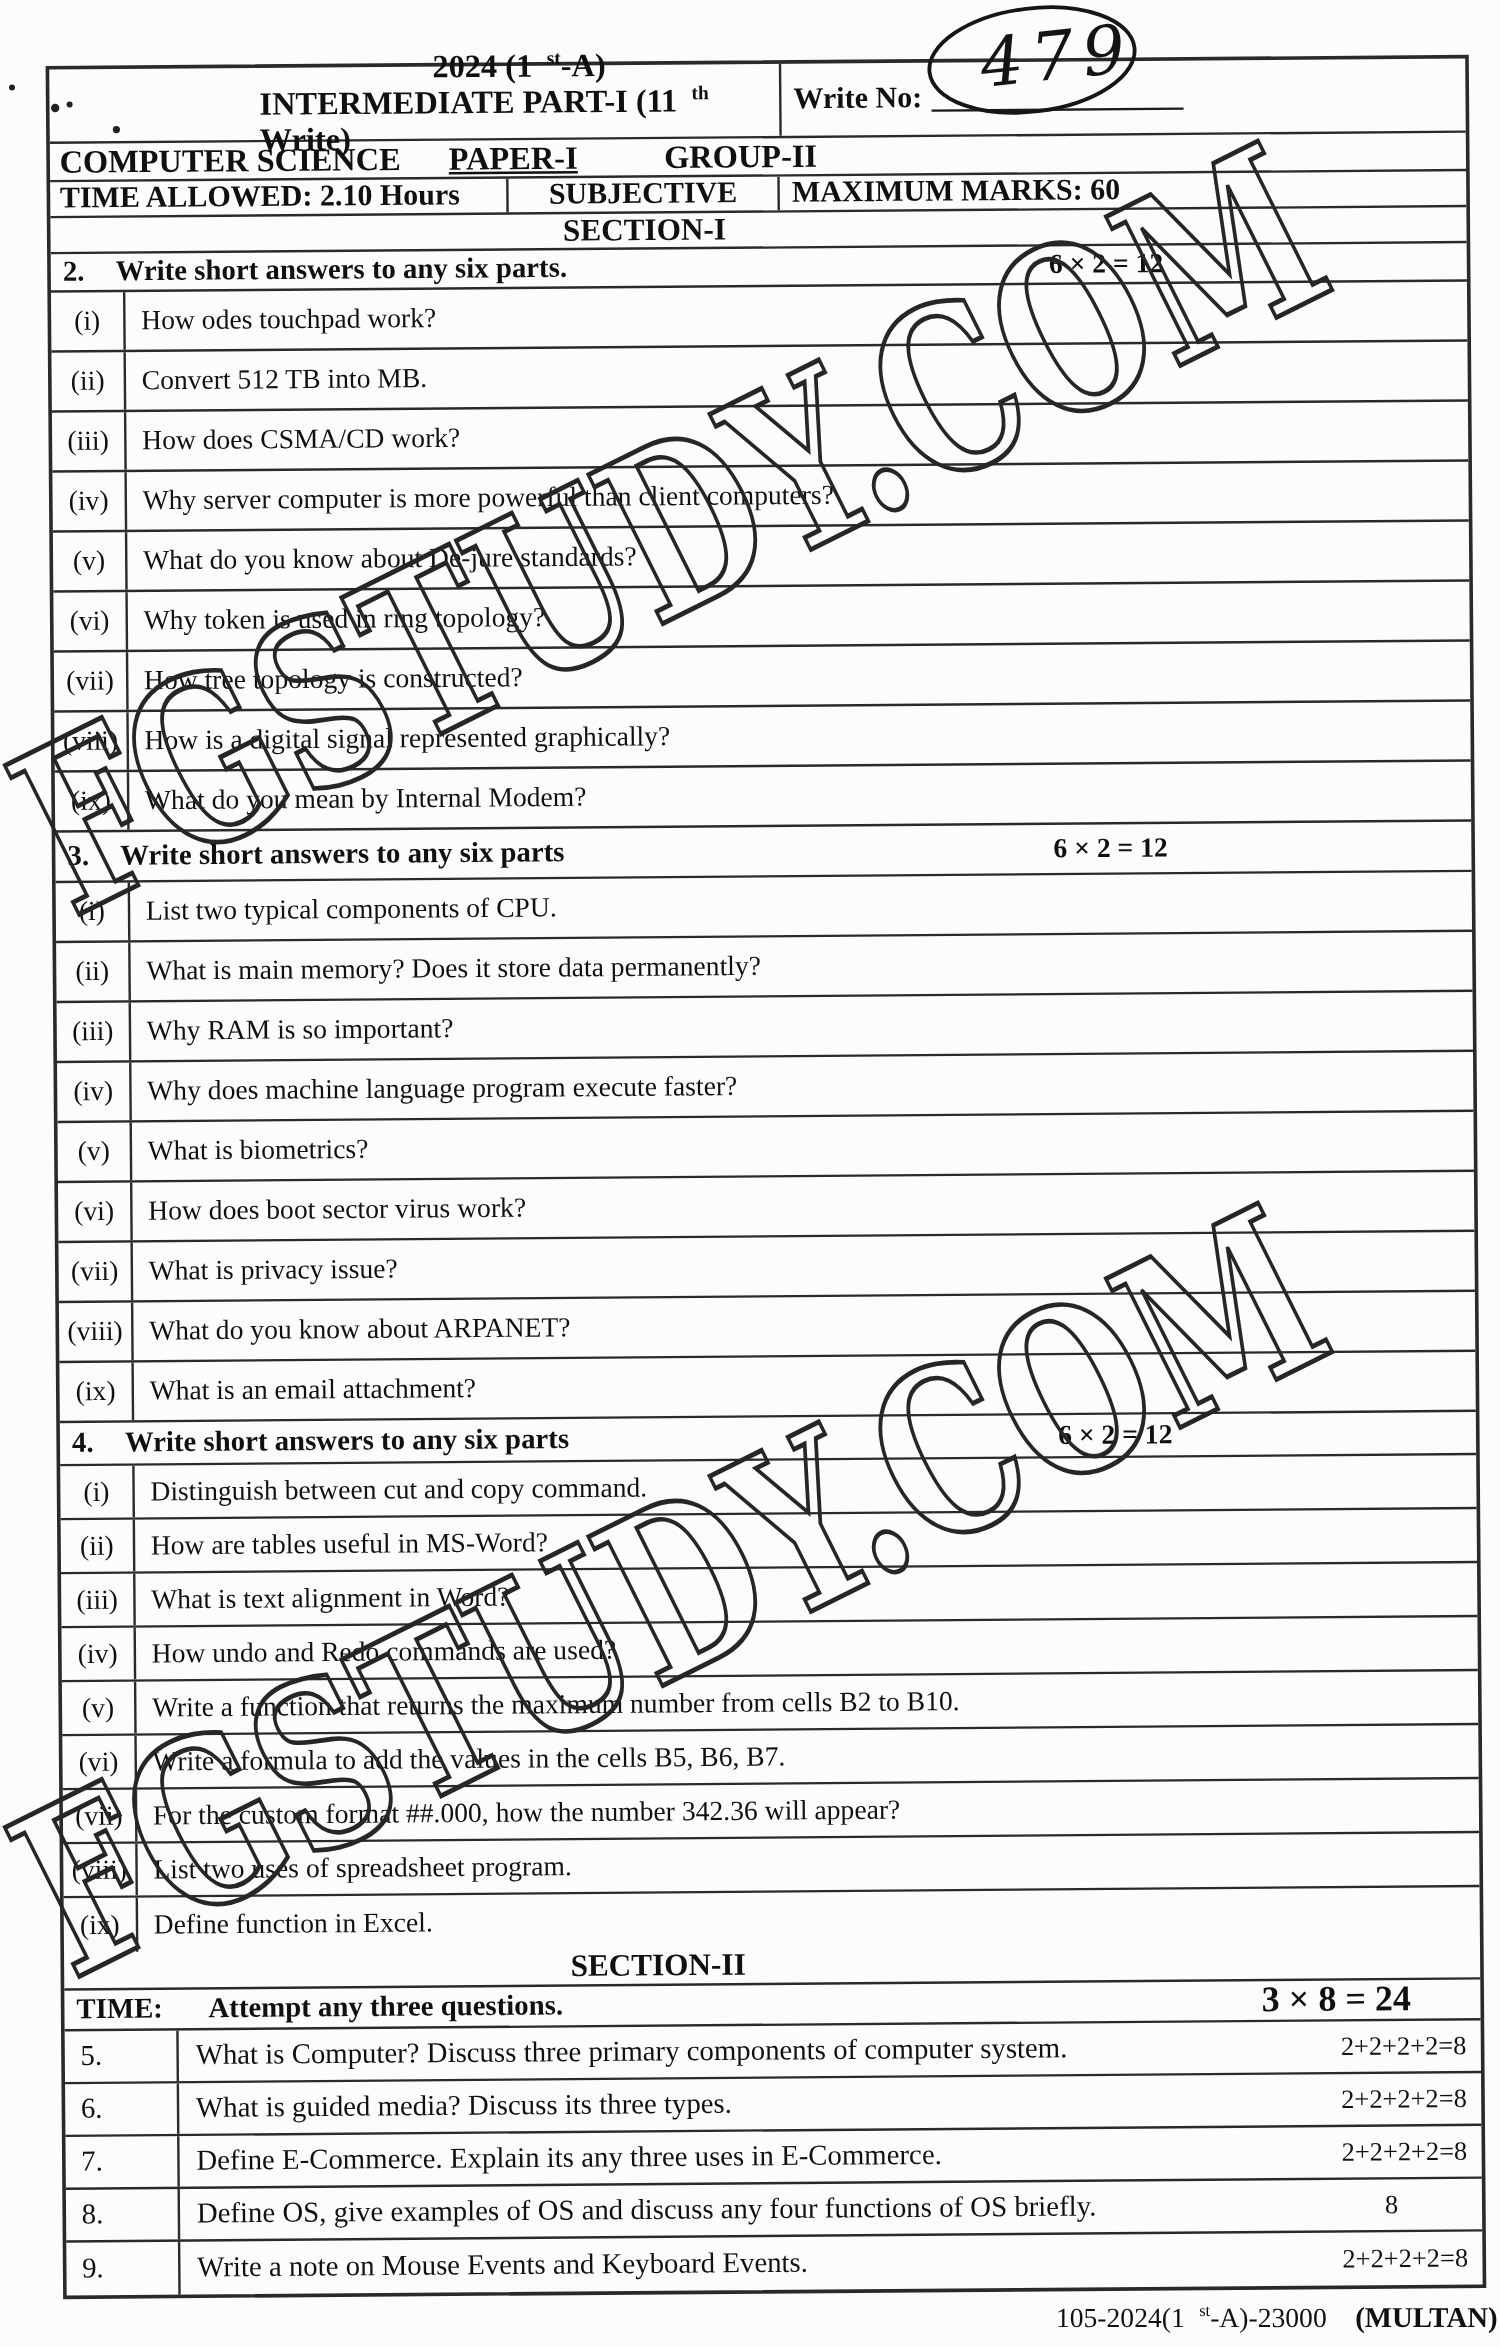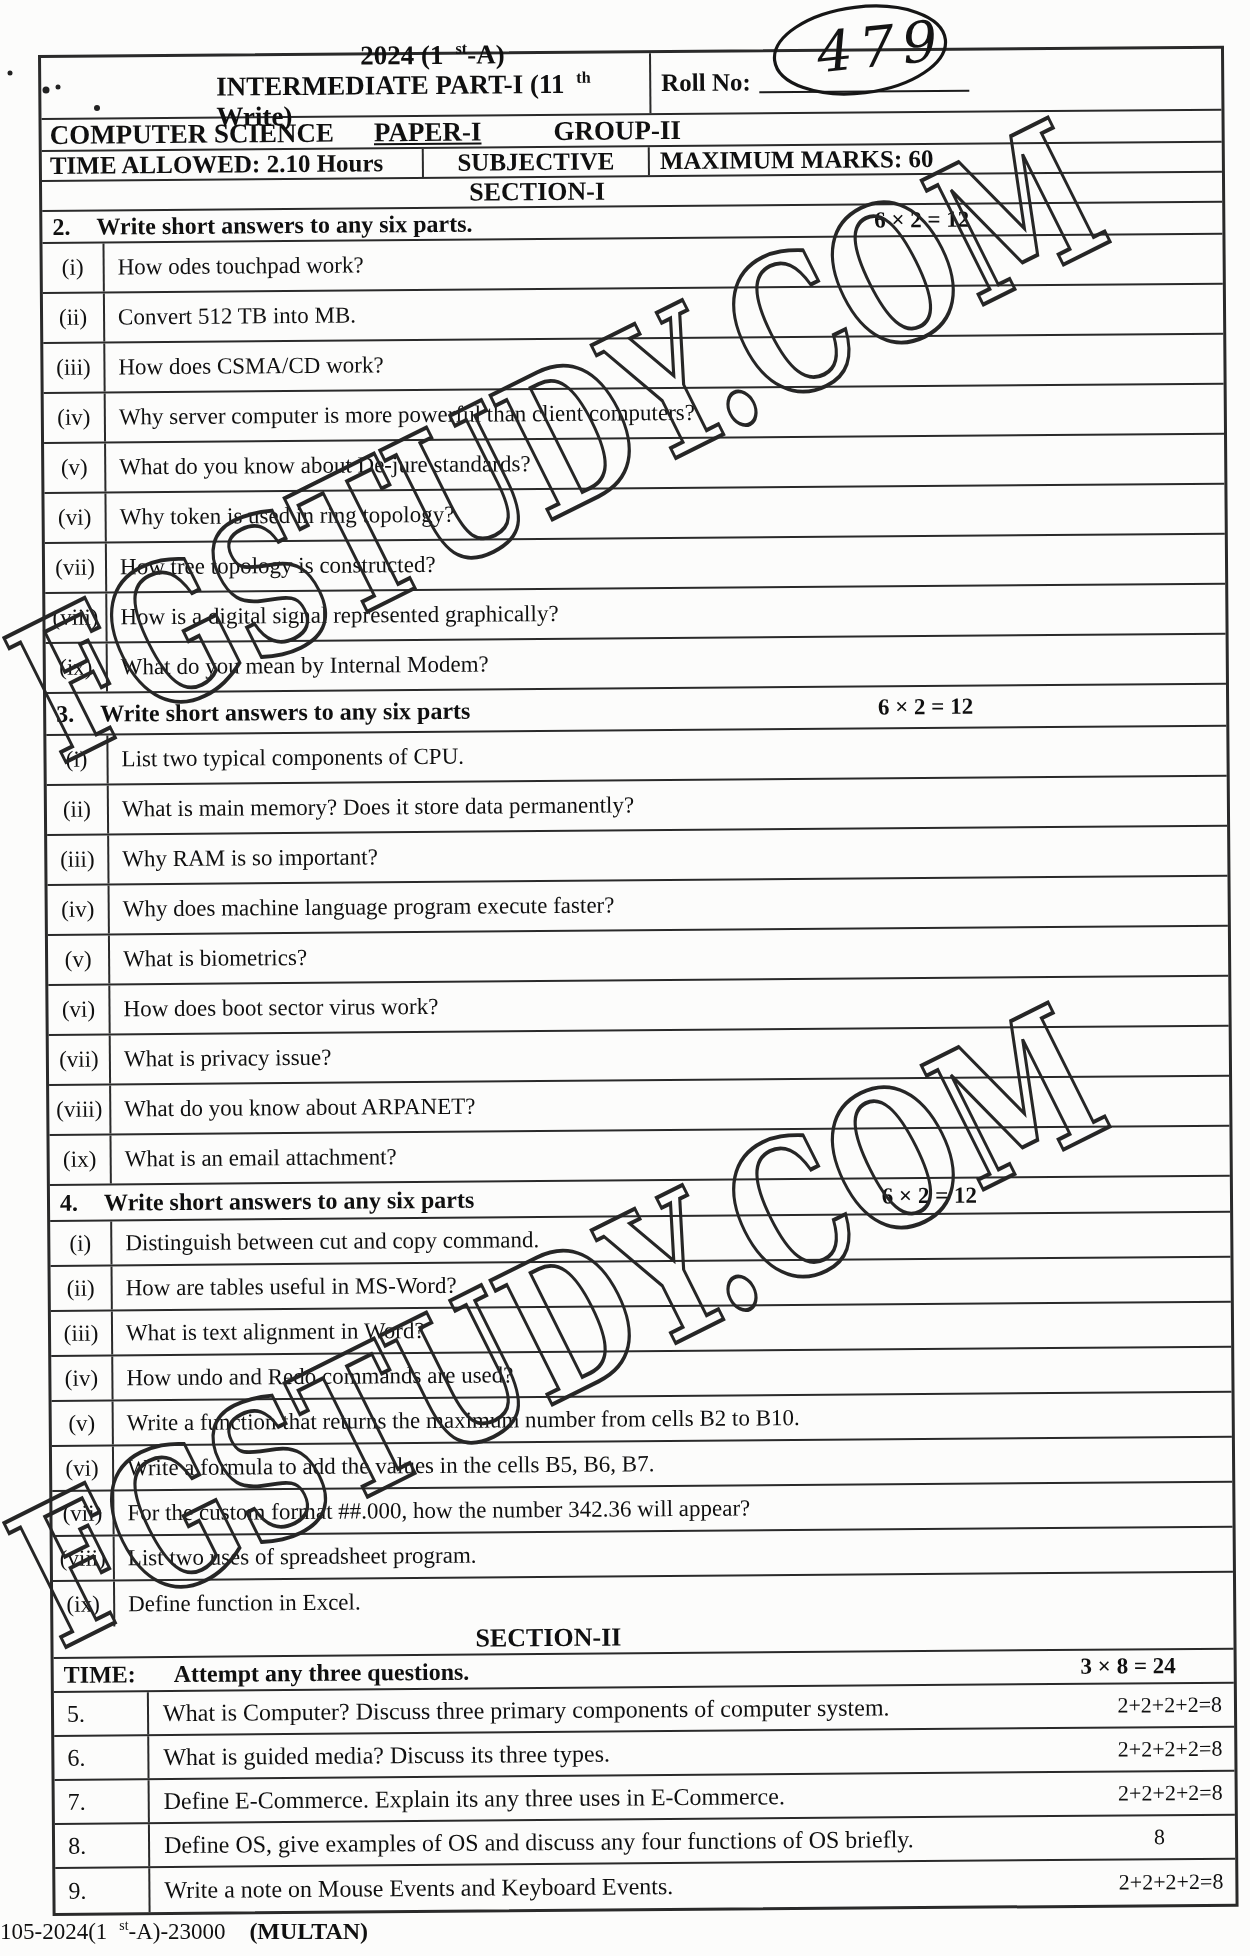--- a/index.html
+++ b/index.html
@@ -35,30 +35,30 @@
   
   .prow{height:50px;}
   .blk4 .prow{height:45px;}
   .pnum{width:62px;border-right:2px solid #2a2a2a;display:flex;align-items:center;justify-content:center;
         font-size:23px;box-sizing:border-box;flex:none;}
   .ptext{flex:1;display:flex;align-items:center;padding-left:13px;font-size:23px;}
   
   .r-note{height:34px;position:relative;align-items:center;font-weight:bold;font-size:24px;}
   .note-label{padding-left:10px;}
   .note-text{margin-left:38px;}
-  .note-marks{position:absolute;right:58px;font-size:23px;}
+  .note-marks{position:absolute;right:58px;font-size:30px;}
   
   .q2row{height:44px;font-size:24px;}
   .qno2{width:95px;border-right:2px solid #2a2a2a;display:flex;align-items:center;padding-left:13px;box-sizing:border-box;flex:none;}
   .qtext2{flex:1;position:relative;display:flex;align-items:center;padding-left:14px;}
   .qmarks2{position:absolute;right:12px;font-size:22px;white-space:nowrap;}
   .qmarks2.m8{right:70px;}
   .sup{vertical-align:super;font-size:60%;margin-left:12px;}
   
-  .footer{position:absolute;left:0;top:1918px;width:1216px;text-align:left;font-size:23px;z-index:2;}
+  .footer{position:absolute;left:0;top:1918px;width:1216px;text-align:right;font-size:23px;z-index:2;padding-left:32px;}
   .footer .region{font-weight:bold;font-size:24px;margin-left:18px;}
   
   .wm{position:absolute;width:1200px;height:250px;z-index:5;pointer-events:none;}
   .wm svg text{font-family:"DejaVu Serif","Liberation Serif",serif;font-weight:bold;font-size:190px;
                fill:none;stroke:#262626;stroke-width:4px;}
   .wm1{left:50px;top:575px;transform:rotate(-26.5deg);transform-origin:10px 190px;}
   .wm2{left:50px;top:1460px;transform:rotate(-26.5deg);transform-origin:10px 190px;}
   
   .score{position:absolute;left:765px;top:2px;z-index:6;}
   .score text{font-family:"DejaVu Serif",serif;font-style:italic;font-size:56px;fill:#141414;letter-spacing:7px;}
@@ -83,21 +83,21 @@
   </svg>
 
   <div class="paper-table">
 
     <div class="row r-h1">
       <div class="h1-left">
         <div><span>2024 (1</span><span class="sup">st</span><span>-A)</span></div>
         <div><span>INTERMEDIATE PART-I (11</span><span class="sup">th</span><span> Write)</span></div>
       </div>
       <div class="h1-right">
-        <span>Roll No:</span>
+        <span>Write No:</span>
         <span class="blank-line"></span>
       </div>
     </div>
 
     <div class="row r-h2">
       <span>COMPUTER SCIENCE</span>
       <span class="gap1">PAPER-I</span>
       <span class="gap2">GROUP-II</span>
     </div>
 

